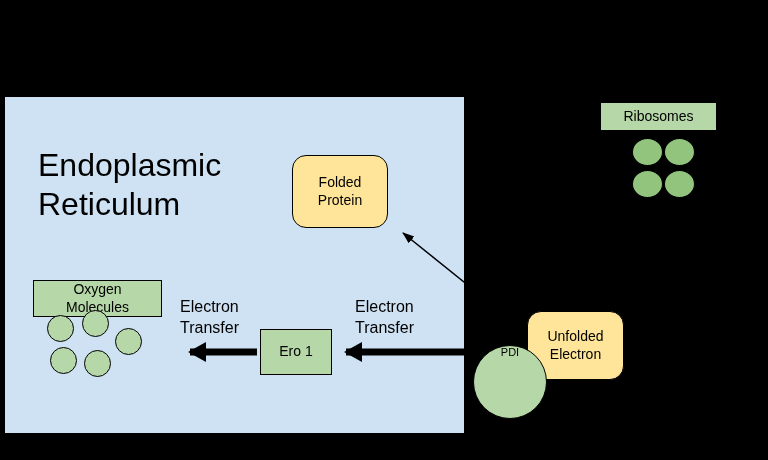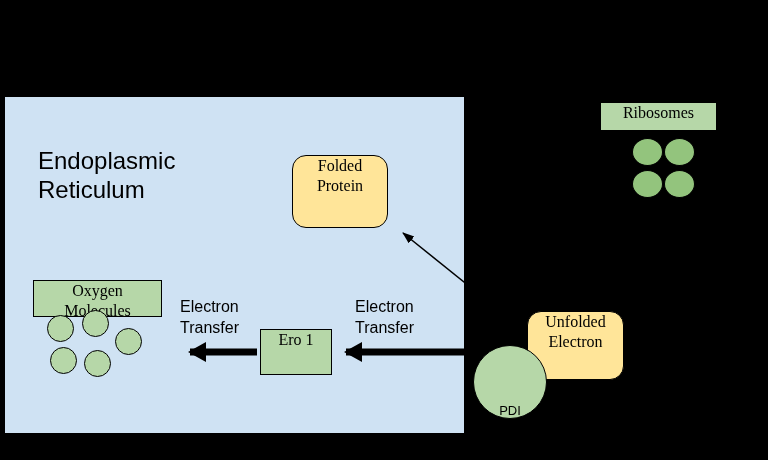--- a/index.html
+++ b/index.html
@@ -13,29 +13,29 @@
     overflow: hidden;
   }
   .abs { position: absolute; }
 
   #er-region {
     left: 5px; top: 97px; width: 459px; height: 336px;
     background: var(--er-fill, #cfe2f3);
   }
   #er-label {
     left: 38px; top: 146px; width: 235px;
-    font-size: 24px; line-height: 1.22;
+    font-size: 32px; line-height: 1.22;
   }
 
   .shape-box {
     box-sizing: border-box;
     border: 1px solid var(--outline, #000000);
-    display: flex; justify-content: center;
+    display: flex; align-items: center; justify-content: center;
     text-align: center;
-    font-size: 16px; line-height: 1.25; font-family: Liberation Serif, serif;
+    font-size: 14px; line-height: 1.25;
   }
   .yellow { background: var(--protein-box-fill, #ffe599); border-radius: 14px; }
   .green  { background: var(--green-fill, #b6d7a8); }
 
   #folded-protein-box   { left: 292px; top: 155px; width: 96px;  height: 73px; }
   #folded-protein-box .lbl { width: 60px; }
   #ribosomes-box        { left: 600px; top: 102px; width: 117px; height: 29px; }
   #oxygen-box           { left: 33px;  top: 270px; width: 129px; height: 37px; margin-top: 10px; }
   #oxygen-box .lbl      { width: 92px; }
   #ero1-box             { left: 260px; top: 329px; width: 72px;  height: 46px; }
@@ -57,22 +57,22 @@
   #ribo-4 { left: 664px; top: 170px; }
 
   #oxy-1 { left: 47px;  top: 315px; }
   #oxy-2 { left: 82px;  top: 310px; }
   #oxy-3 { left: 115px; top: 328px; }
   #oxy-4 { left: 50px;  top: 347px; }
   #oxy-5 { left: 84px;  top: 350px; }
 
   #pdi-circle {
     left: 473px; top: 345px; width: 74px; height: 74px;
-    display: flex; align-items: flex-end; justify-content: center;
-    font-size: 13px;
+    display: flex; align-items: flex-start; justify-content: center;
+    font-size: 11px;
   }
 
   .transfer-label { font-size: 16px; line-height: 1.3; width: 80px; }
   #electron-left  { left: 180px; top: 297px; }
   #electron-right { left: 355px; top: 297px; }
 
   #arrows { left: 0; top: 0; pointer-events: none; }
 </style>
 </head>
 <body>

